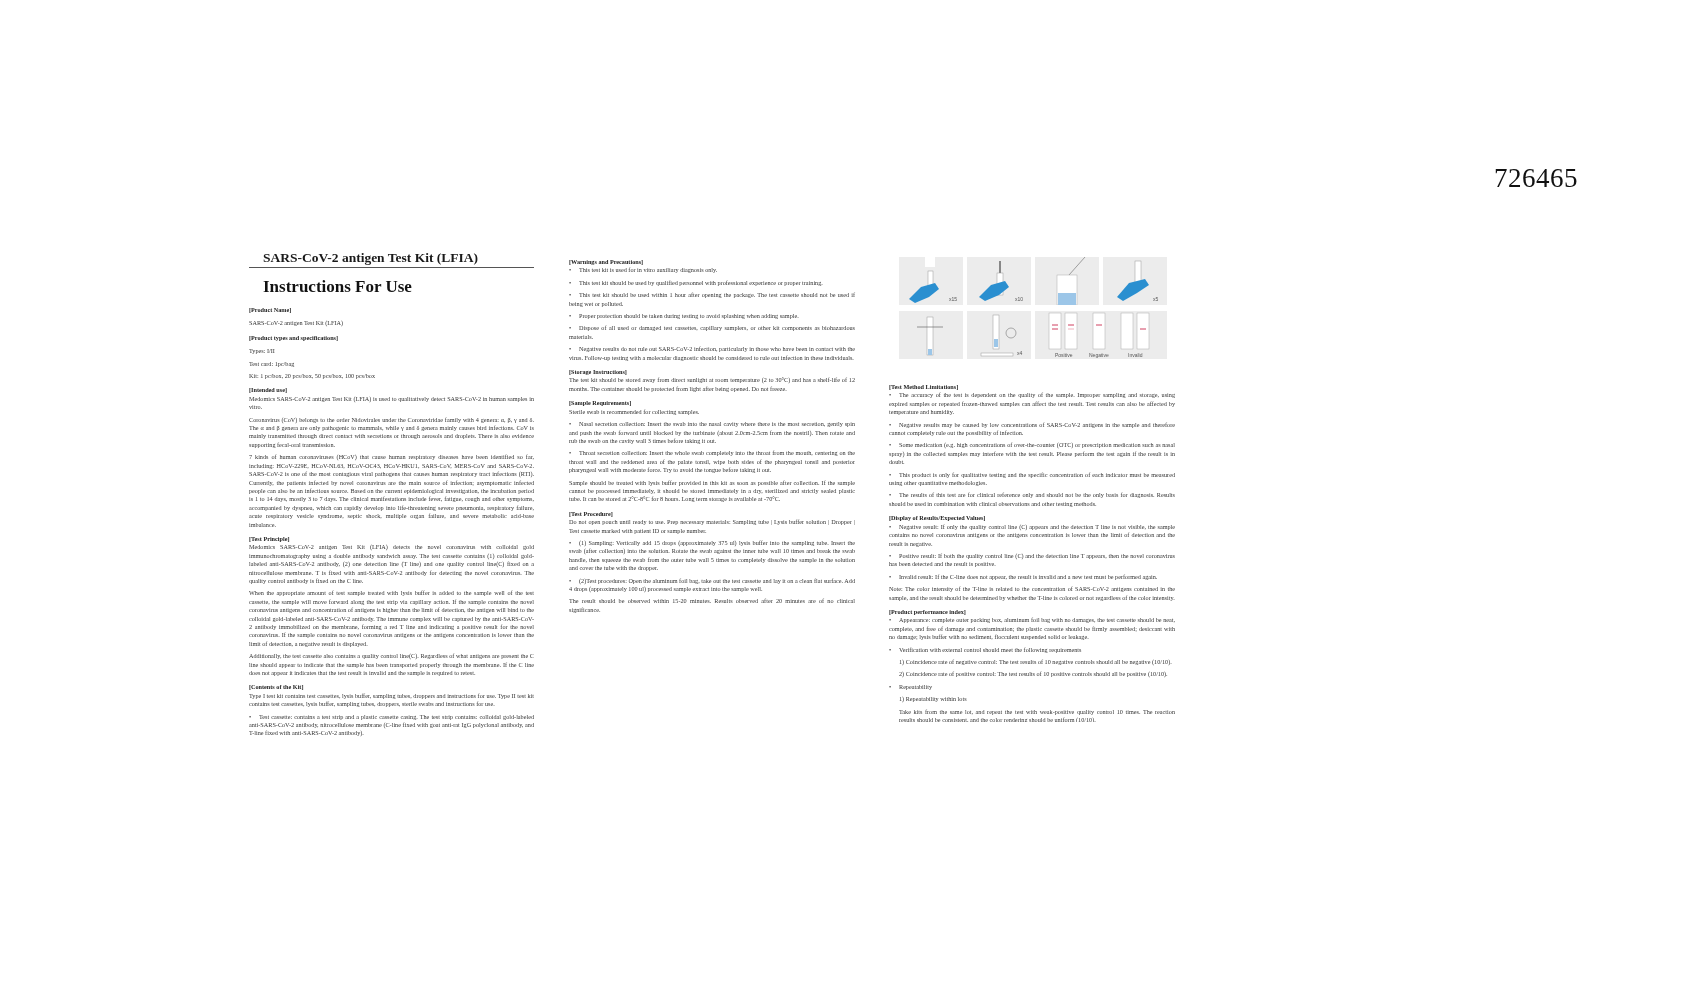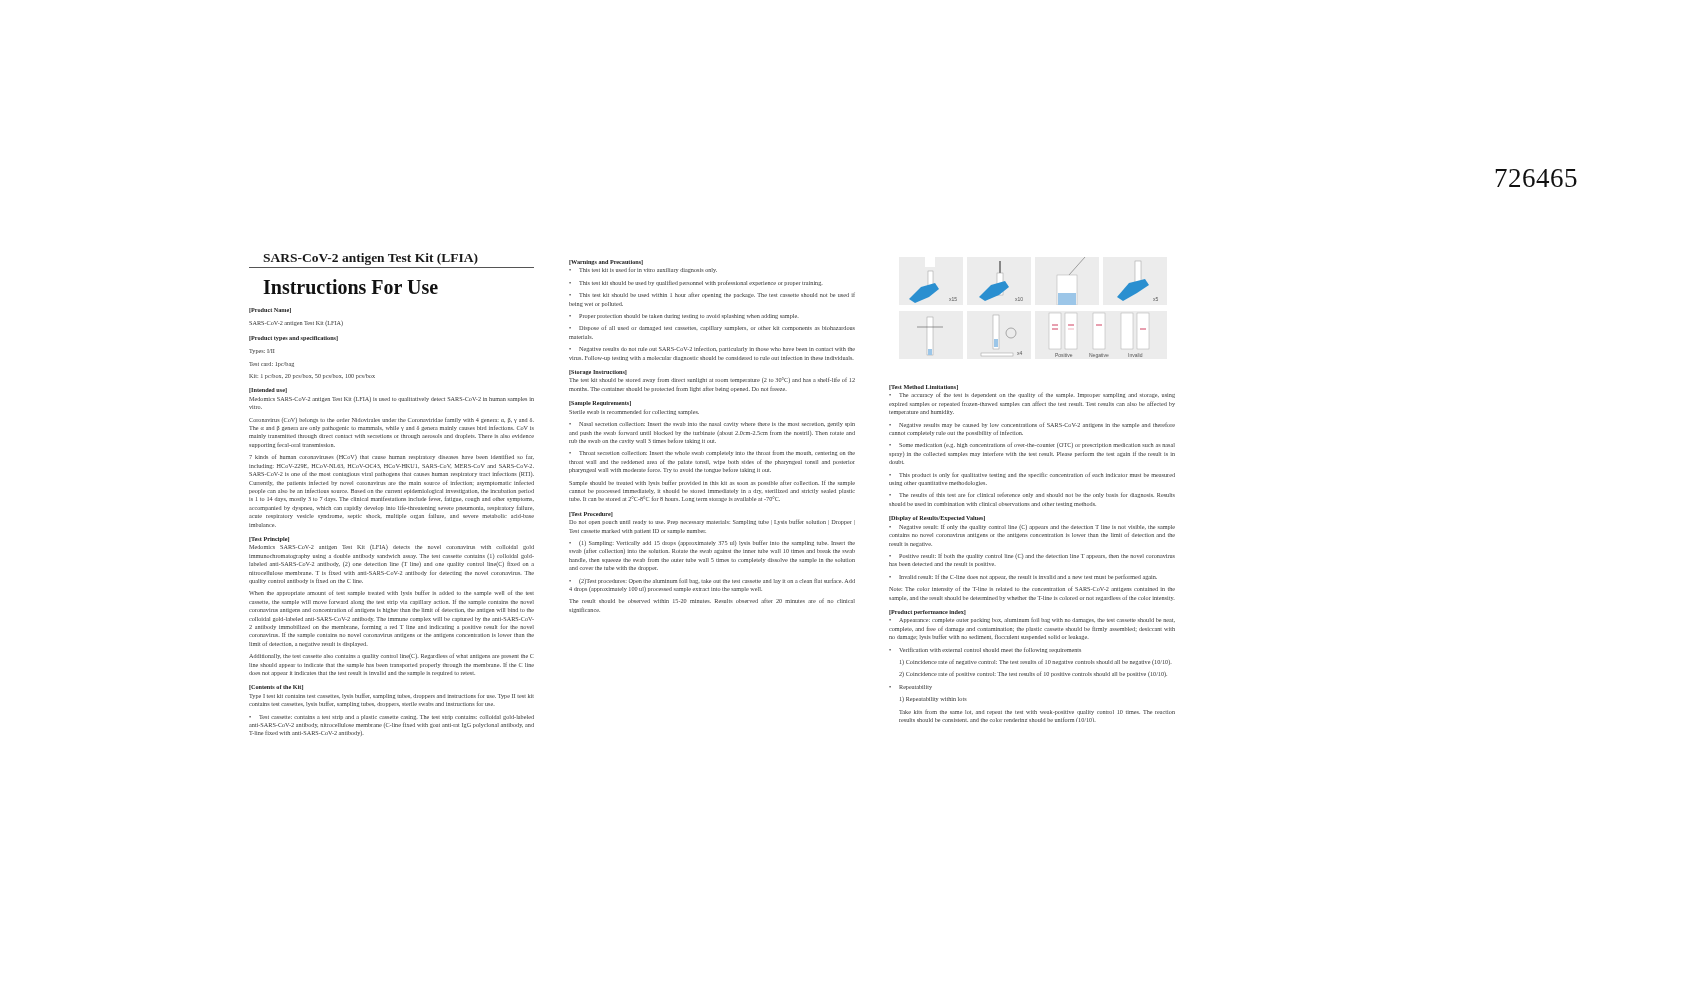--- a/index.html
+++ b/index.html
@@ -3,21 +3,21 @@
 <meta charset="utf-8">
 <style>
   html, body { margin:0; padding:0; background:#ffffff; }
   body { width:1683px; height:1004px; position:relative; overflow:hidden; font-family:"Liberation Serif", serif; color:#222; }
   .docid { position:absolute; left:1494px; top:117px; font-family:Liberation Serif, serif; font-size:27px; color:#111; letter-spacing:0.5px;margin-top:46px; }
   .col { position:absolute; font-size:6.2px; line-height:8.4px; color:#333; text-align:justify; }
   .col1 { left:249px; top:250px; width:285px; }
   .col2 { left:569px; top:258px; width:286px; }
   .col3 { left:889px; top:383px; width:286px; }
   .subtitle { font-size:13.5px; font-weight:bold; line-height:16px; color:#1a1a1a; padding:0 0 1px 14px; border-bottom:1px solid #555; margin-right:0; }
-  .title { font-size:20px; font-weight:bold; line-height:26px; color:#111; padding-left:14px; margin:6px 0 6px 0; }
+  .title { font-size:17px; font-weight:bold; line-height:26px; color:#111; padding-left:14px; margin:6px 0 6px 0; }
   .h { font-weight:bold; color:#222; margin-top:6px; }
   .p { margin:0 0 4px 0; }
   .b { margin:0 0 4px 0; text-indent:0; }
   .b::before { content:"•"; display:inline-block; width:10px; }
   .ind { padding-left:10px; margin:0 0 4px 0; }
   .figs { position:absolute; left:899px; top:257px; width:270px; height:106px; }
   .fig { position:absolute; background:#ececec; }
   .fig svg { width:100%; height:100%; }
   .cap { font-family:"Liberation Sans", sans-serif; font-size:5px; fill:#555; }
 </style>

